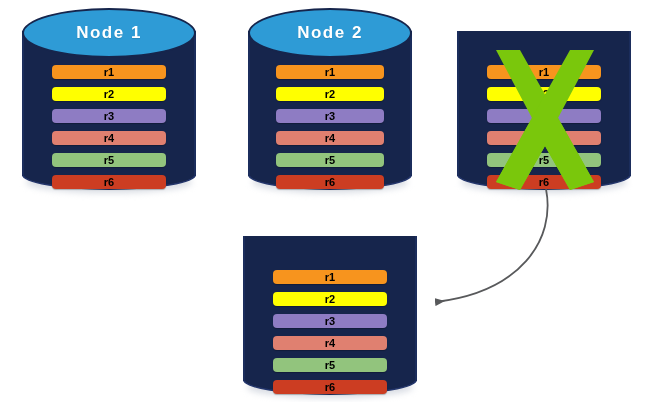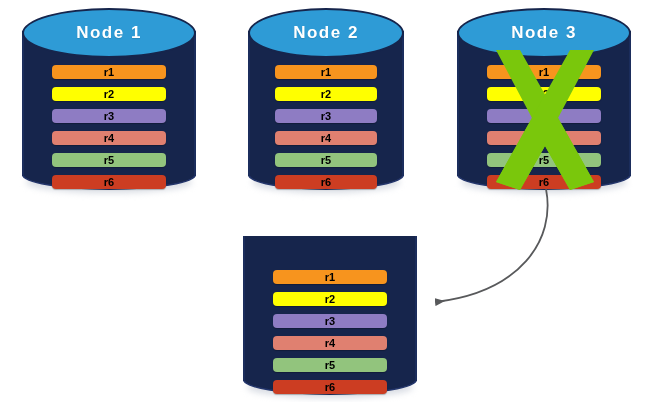--- a/index.html
+++ b/index.html
@@ -136,44 +136,41 @@
     <div class="rows" style="top:57px;">
       <div class="row" style="background:#F7941E;">r1</div>
       <div class="row" style="background:#FFFF00;">r2</div>
       <div class="row" style="background:#8E7CC3;">r3</div>
       <div class="row" style="background:#E08070;">r4</div>
       <div class="row" style="background:#92C47D;">r5</div>
       <div class="row" style="background:#CC3D22;">r6</div>
     </div>
   </div>
 
-  <div class="node" style="left:248px; top:8px; width:156px; height:182px;">
+  <div class="node" style="left:248px; top:8px; width:156px; height:182px;padding-left:8px;">
     <div class="shadow"></div>
     <div class="cyl-bottom"></div>
     <div class="cyl-body"></div>
     <div class="cyl-top">
       <span class="node-title">Node 2</span>
     </div>
     <div class="rows" style="top:57px;">
       <div class="row" style="background:#F7941E;">r1</div>
       <div class="row" style="background:#FFFF00;">r2</div>
       <div class="row" style="background:#8E7CC3;">r3</div>
       <div class="row" style="background:#E08070;">r4</div>
       <div class="row" style="background:#92C47D;">r5</div>
       <div class="row" style="background:#CC3D22;">r6</div>
     </div>
   </div>
 
   <div class="node" style="left:457px; top:8px; width:174px; height:182px;">
     <div class="shadow"></div>
     <div class="cyl-bottom"></div>
     <div class="cyl-body"></div>
-    <div class="cyl-top">
-      <span class="node-title">Node 3</span>
-    </div>
     <div class="rows" style="top:57px;">
       <div class="row" style="background:#F7941E;">r1</div>
       <div class="row" style="background:#FFFF00;">r2</div>
       <div class="row" style="background:#8E7CC3;">r3</div>
       <div class="row" style="background:#E08070;">r4</div>
       <div class="row" style="background:#92C47D;">r5</div>
       <div class="row" style="background:#CC3D22;">r6</div>
     </div>
 
     <svg class="x-mark" style="left:33px; top:42px;" width="110" height="140" viewBox="0 0 110 140">

